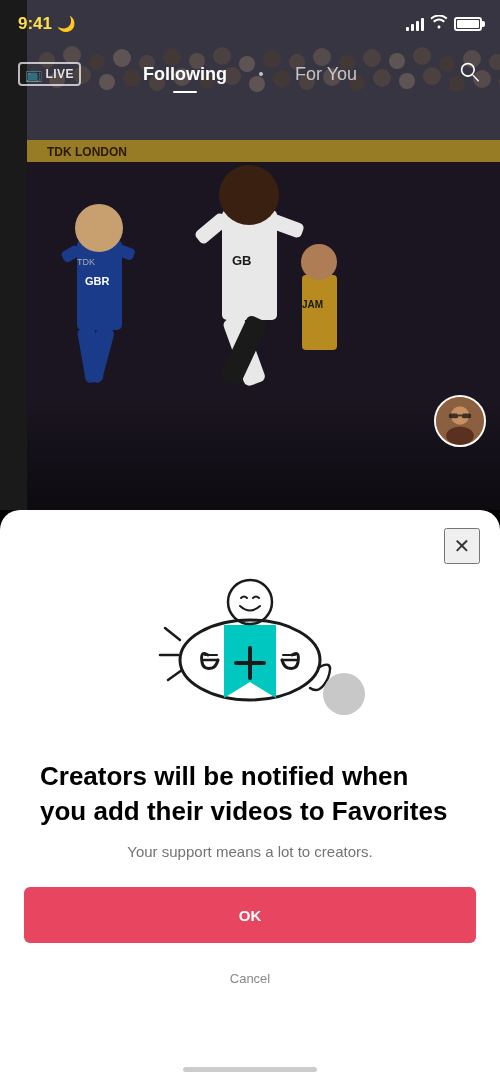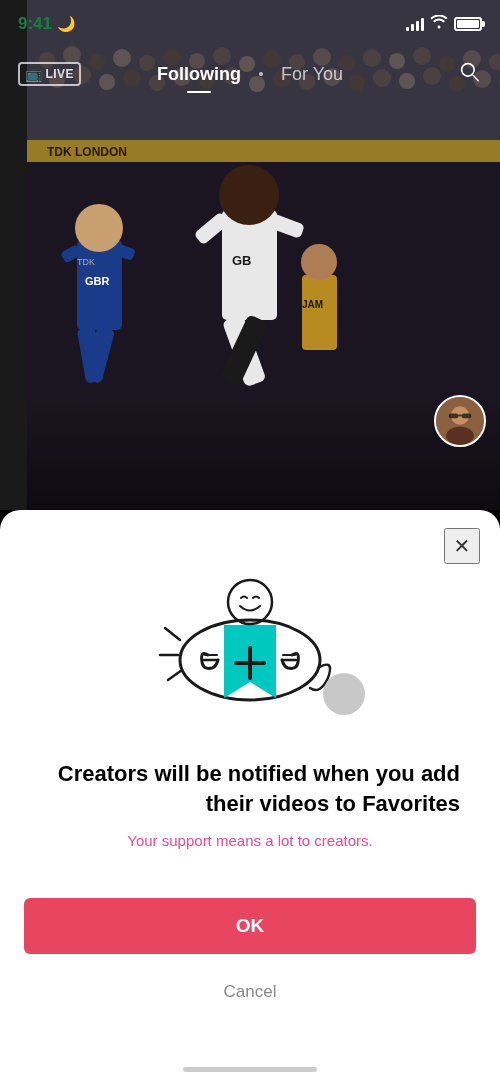--- a/index.html
+++ b/index.html
@@ -22,21 +22,21 @@
       width: 100%;
       height: 48px;
       display: flex;
       align-items: center;
       justify-content: space-between;
       padding: 0 18px;
       z-index: 10;
     }
 
     .status-time {
-      color: #15803d;
+      color: #fde047;
       font-size: 17px;
       font-weight: 600;
     }
 
     .status-icons {
       display: flex;
       align-items: center;
       gap: 6px;
     }
 
@@ -122,21 +122,21 @@
     .live-text {
       color: rgba(255,255,255,0.85);
       font-size: 12px;
       font-weight: 700;
       letter-spacing: 0.5px;
     }
 
     .nav-tabs {
       display: flex;
       align-items: center;
-      gap: 18px;
+      gap: 32px;
     }
 
     .nav-tab {
       color: rgba(255,255,255,0.7);
       font-size: 18px;
       font-weight: 400;
       cursor: pointer;
       padding: 4px 0;
       position: relative;
     }
@@ -266,58 +266,58 @@
       position: absolute;
       right: -15px;
       bottom: 20px;
       width: 42px;
       height: 42px;
       background: #c8c8c8;
       border-radius: 50%;
     }
 
     .sheet-title {
-      font-size: 22px;
+      font-size: 26px;
       font-weight: 700;
       color: #000;
-      text-align: right;
+      text-align: left;
       padding: 0 40px;
       margin-top: 24px;
       line-height: 1.35;
     }
 
     .sheet-subtitle {
       font-size: 15px;
-      color: #ec4899;
+      color: #737373;
       text-align: left;
       margin-top: 14px;
       padding: 0 40px;
     }
 
     .ok-button {
       width: calc(100% - 48px);
       height: 56px;
       background: #e84560;
       border: none;
       border-radius: 6px;
       color: #fff;
-      font-size: 19px;
+      font-size: 15px;
       font-weight: 600;
-      margin-top: 49px;
+      margin-top: 27px;
       cursor: pointer;
       display: flex;
       align-items: center;
       justify-content: center;
     }
 
     .cancel-button {
       background: none;
       border: none;
       color: #888;
-      font-size: 17px;
+      font-size: 13px;
       margin-top: 20px;
       cursor: pointer;
       padding: 8px 24px;
     }
 
     .home-indicator {
       position: absolute;
       bottom: 8px;
       left: 50%;
       transform: translateX(-50%);

